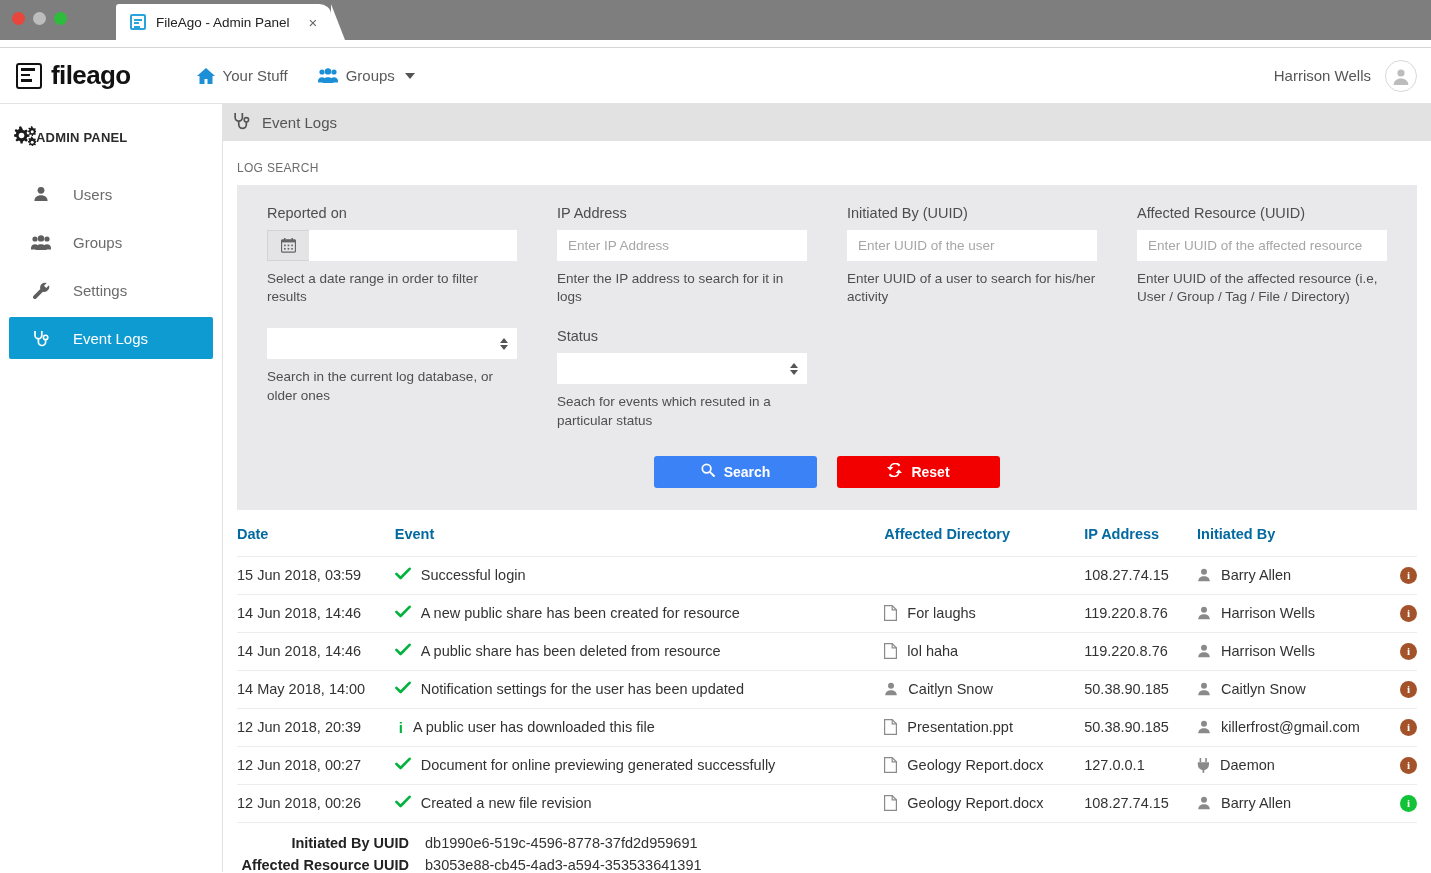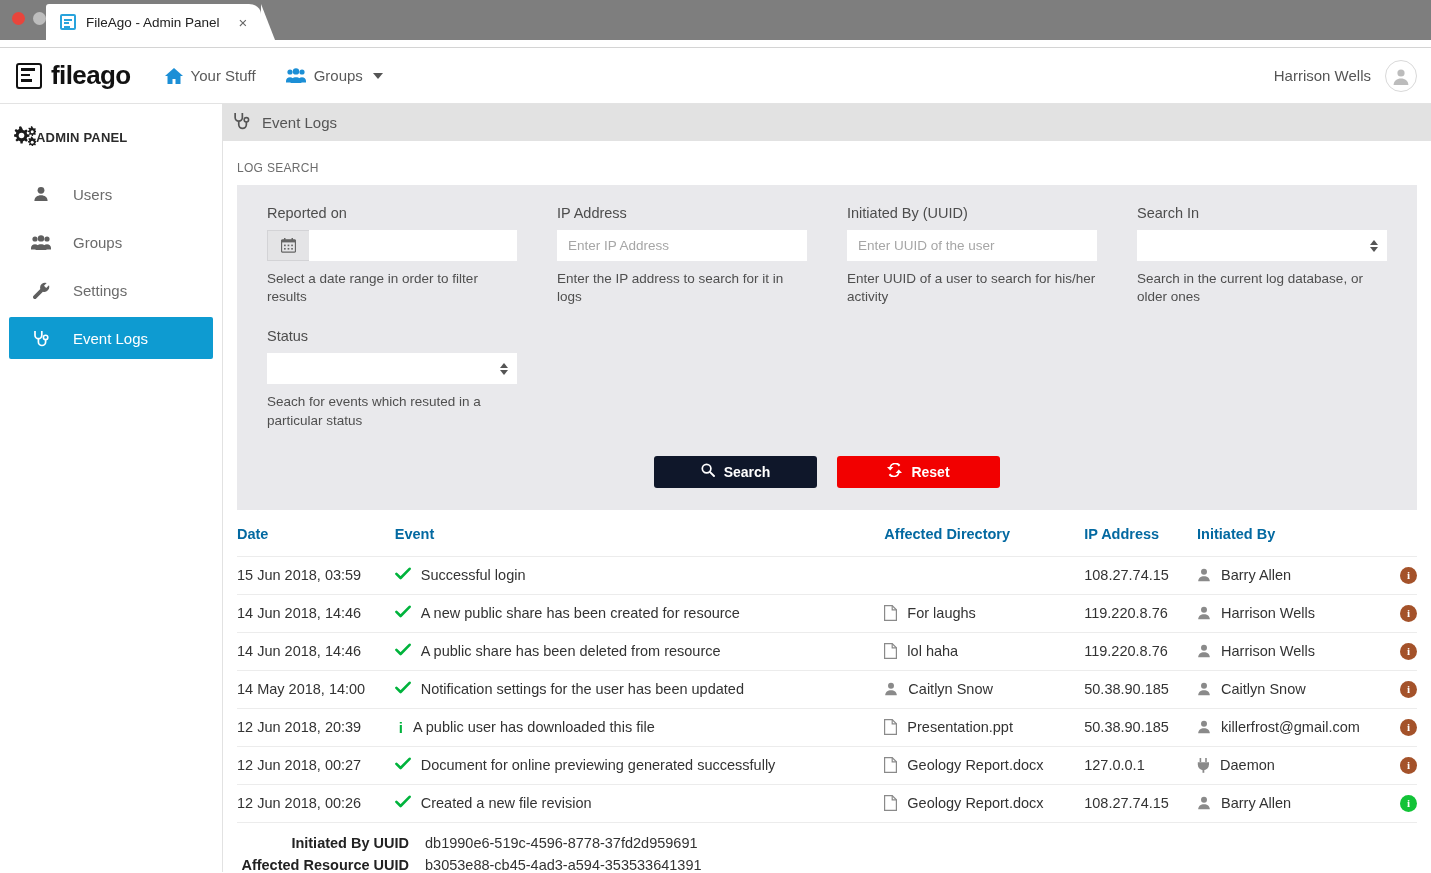--- a/index.html
+++ b/index.html
@@ -23,21 +23,21 @@
     left: 12px; top: 12px;
     display: flex; gap: 8px;
     align-items: center;
   }
   .light { width: 13px; height: 13px; border-radius: 50%; }
   .light.red { background: #e8453c; }
   .light.amber { background: #bdbdbd; }
   .light.green { background: #2dbd3a; }
 
   .tab {
-    margin-left: 46px;
+    margin-left: 116px;
     height: 36px;
     width: 215px;
     background: #ffffff;
     border-top-left-radius: 3px;
     border-top-right-radius: 12px 10px;
     display: flex;
     align-items: center;
     padding: 0 8px 0 14px;
     position: relative;
   }
@@ -88,20 +88,21 @@
   }
 
   
   .navbar {
     height: 56px;
     background: #ffffff;
     border-bottom: 1px solid #e3e3e3;
     display: flex;
     align-items: center;
     padding: 0 14px 0 16px;
+    gap: 32px;
   }
   .brand { display: flex; align-items: center; gap: 9px; }
   .brand-mark {
     width: 26px; height: 26px;
     border: 2.5px solid #111;
     border-radius: 3px;
     position: relative;
   }
   .brand-mark i {
     position: absolute; left: 3px;
@@ -286,21 +287,21 @@
     border: none;
     color: #fff;
     font-size: 14px;
     font-weight: bold;
     display: flex; align-items: center; justify-content: center;
     gap: 9px;
     cursor: pointer;
     border-radius: 3px;
     font-family: "Liberation Sans", sans-serif;
   }
-  .btn-search { background: #0f172a; }
+  .btn-search { background: #3b82f6; }
   .btn-reset  { background: #f20000; }
 
   
   .results { padding: 0 14px; }
   .tbl { width: 100%; border-collapse: collapse; }
   .tbl th {
     text-align: left;
     font-size: 14.5px;
     font-weight: bold;
     color: #0369a1;
@@ -545,23 +546,27 @@
             <input class="form-input" type="text" style="width: 100%;" placeholder="Enter IP Address">
             <div class="help-text">Enter the IP address to search for it in logs</div>
           </div>
 
           <div class="form-field">
             <label>Initiated By (UUID)</label>
             <input class="form-input" type="text" style="width: 100%;" placeholder="Enter UUID of the user">
             <div class="help-text">Enter UUID of a user to search for his/her activity</div>
           </div>
 
-
           <div class="form-field">
-            <label>Search In</label>
+            <label>Affected Resource (UUID)</label>
+            <input class="form-input" type="text" style="width: 100%;" placeholder="Enter UUID of the affected resource">
+            <div class="help-text">Enter UUID of the affected resource (i.e, User / Group / Tag / File / Directory)</div>
+          </div>
+
+          <div class="form-field">
             <div class="select-wrap">
               <select class="form-select">
                 <option></option>
               </select>
               <span class="sel-arrows">
                   <span class="up"></span>
                   <span class="dn"></span>
                 </span>
             </div>
             <div class="help-text">Search in the current log database, or older ones</div>

